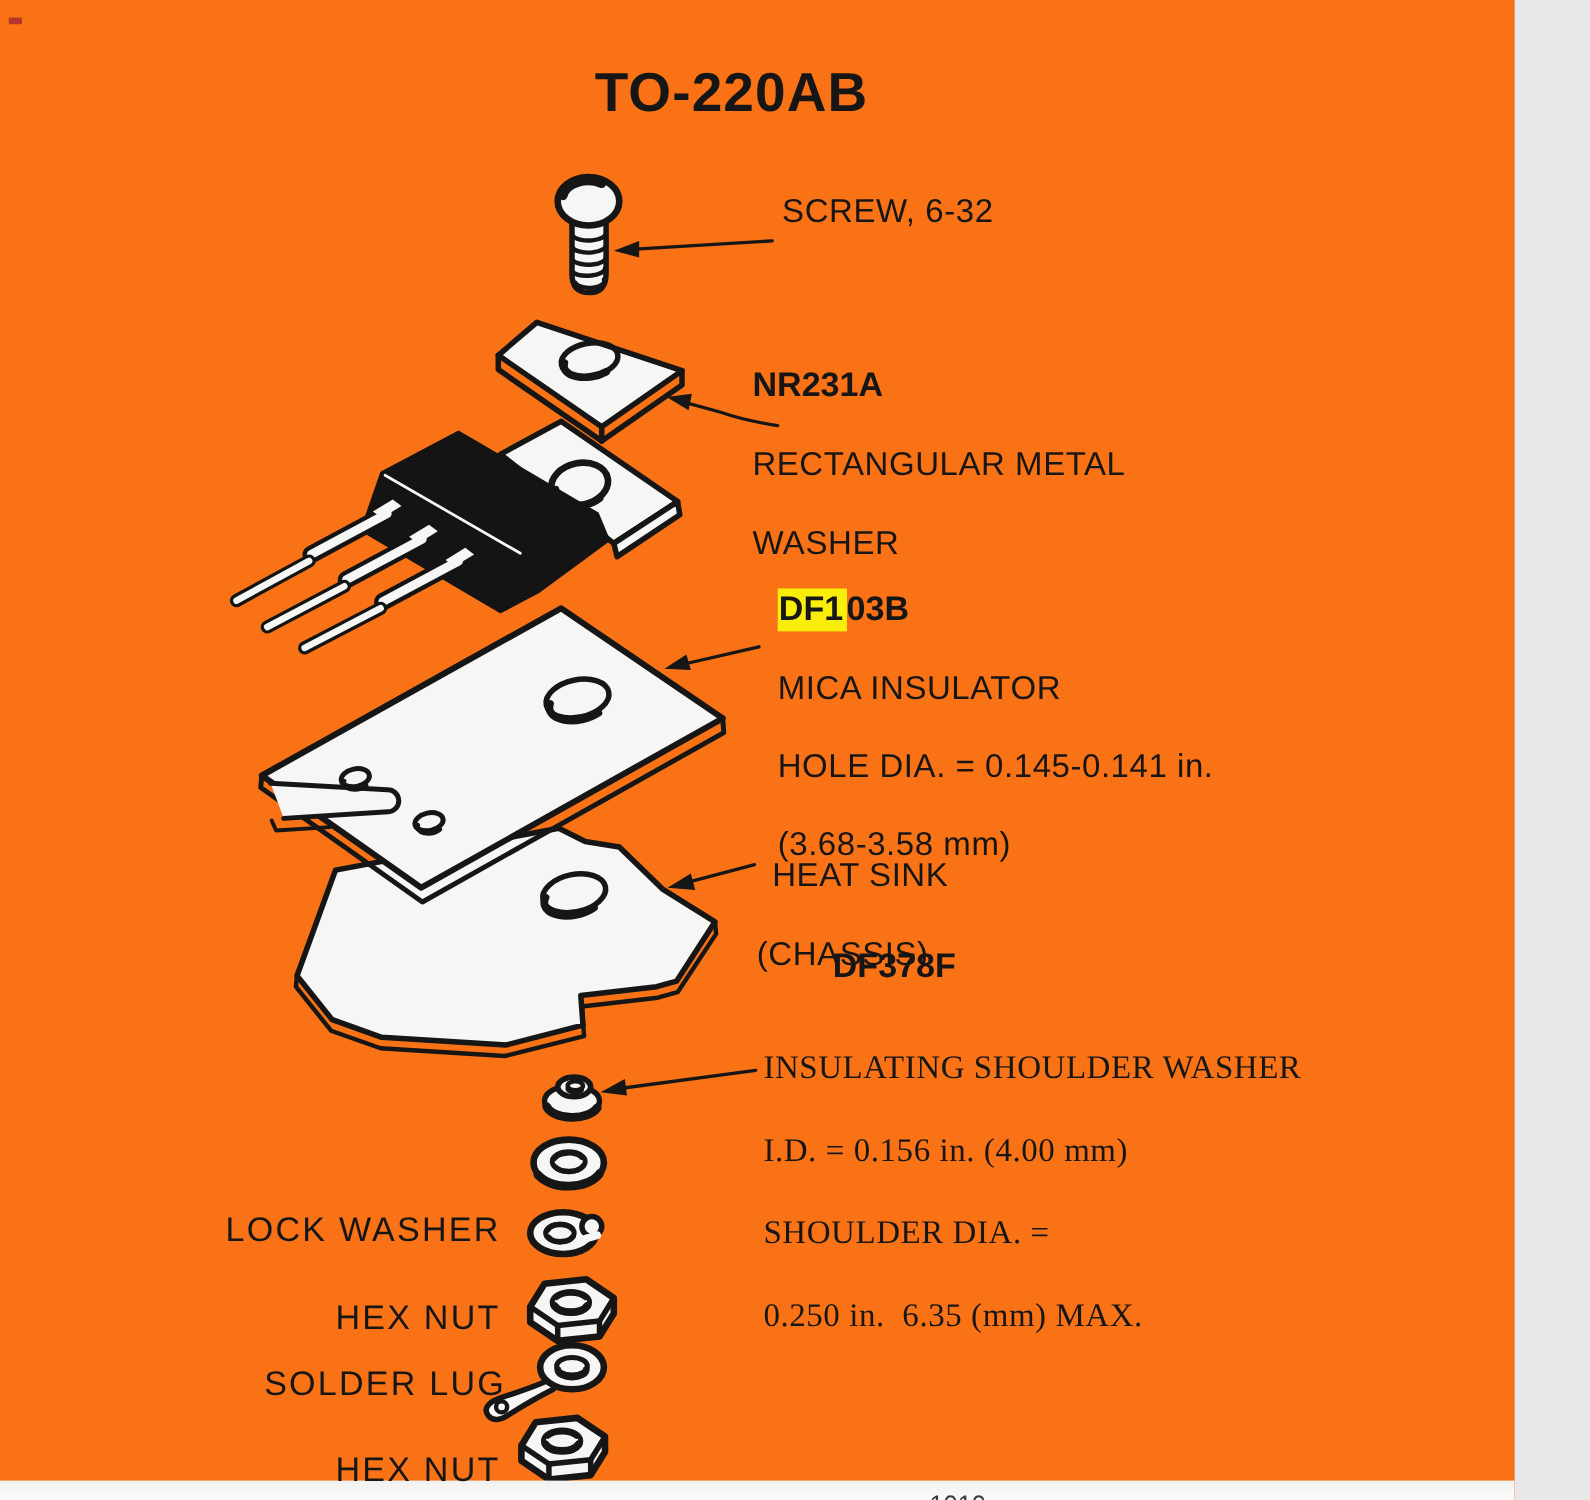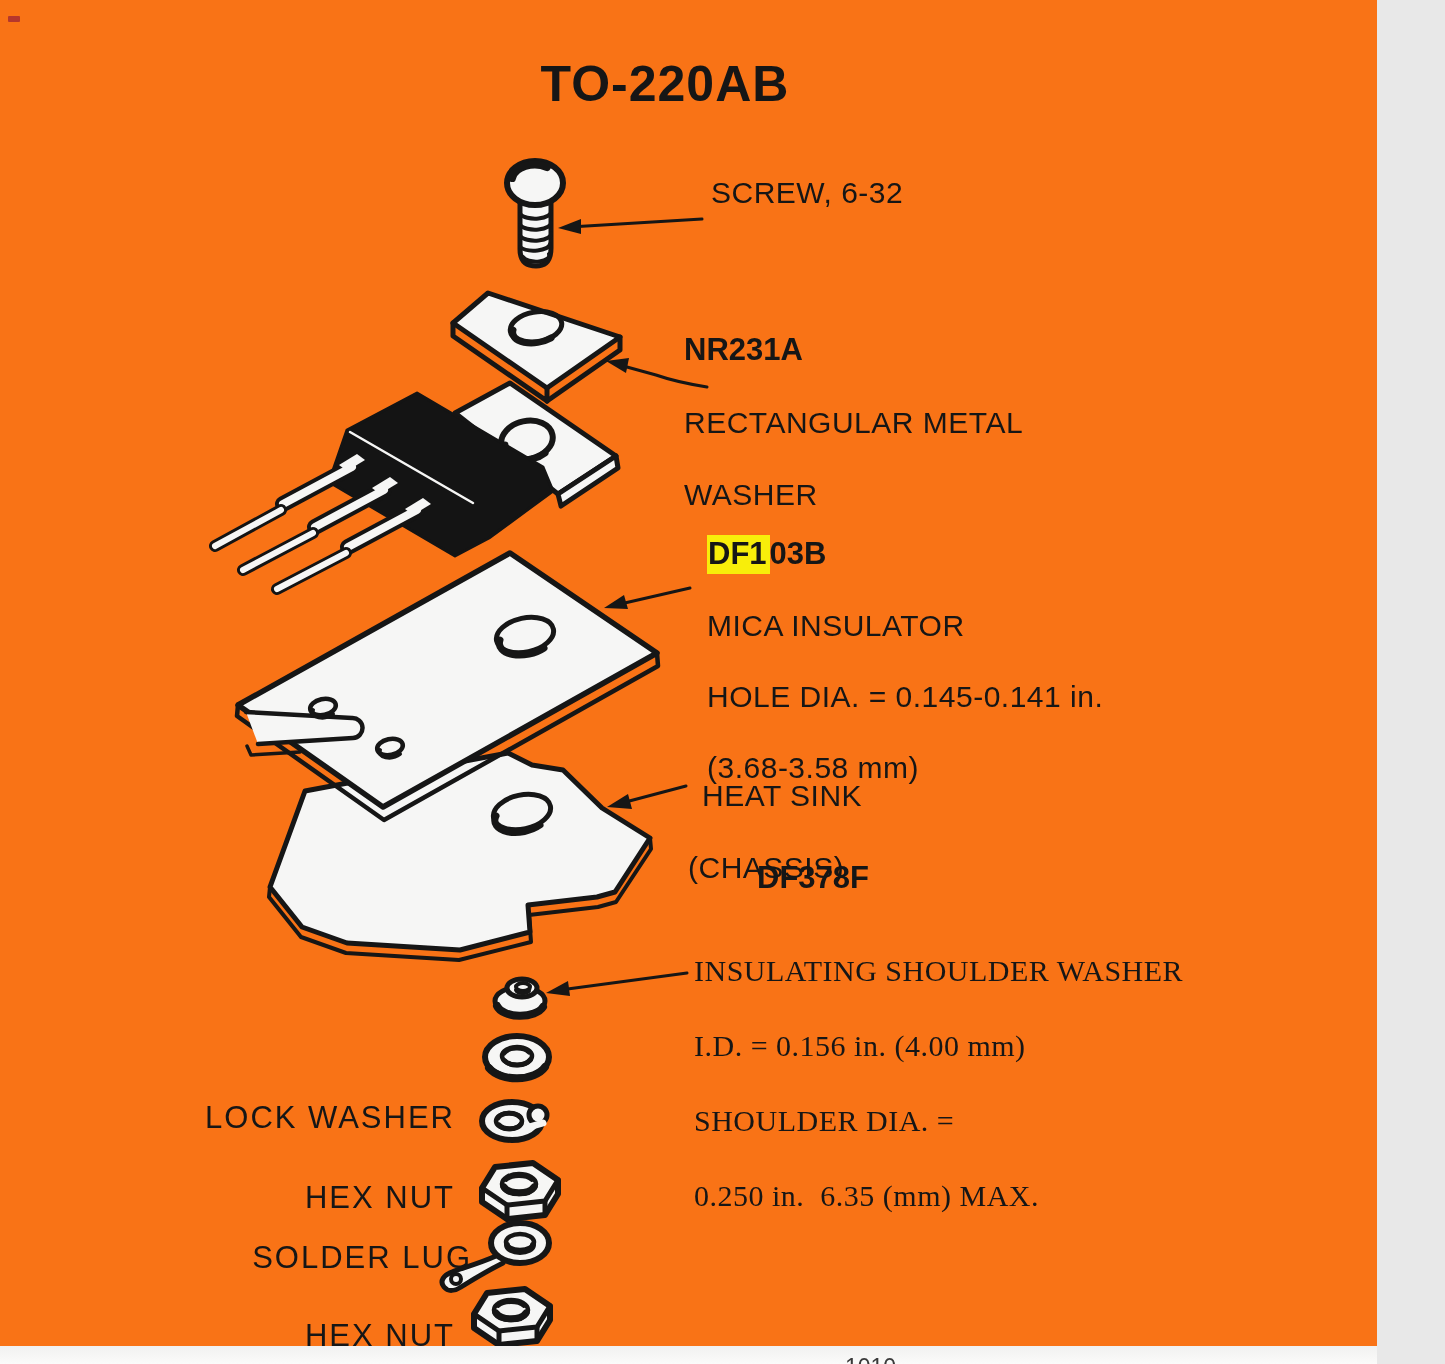--- a/index.html
+++ b/index.html
@@ -193,20 +193,20 @@
 
   <div class="txt" style="left:694px; top:915px;">
     <div class="body-text big-line">INSULATING SHOULDER WASHER</div>
     <div class="body-text big-line">I.D. = 0.156 in. (4.00 mm)</div>
     <div class="body-text big-line">SHOULDER DIA. =</div>
     <div class="body-text big-line">0.250 in.  6.35 (mm) MAX.</div>
   </div>
 
   <div class="txt stack-label" style="left:143px; top:1100px;">LOCK WASHER</div>
   <div class="txt stack-label" style="left:143px; top:1180px;">HEX NUT</div>
-  <div class="txt stack-label" style="left:160px; top:1240px;">SOLDER LUG</div>
+  <div class="txt stack-label" style="left:148px; top:1240px;">SOLDER LUG</div>
   <div class="txt stack-label" style="left:143px; top:1318px;">HEX NUT</div>
 
   <div class="txt frag" style="left:1429px; top:1100px;">M</div>
   <div class="txt frag" style="left:1435px; top:1310px;">S</div>
   <div class="txt frag-dim" style="left:845px; top:1354px;">1010</div>
 
 </div>
 
 </body></html>

